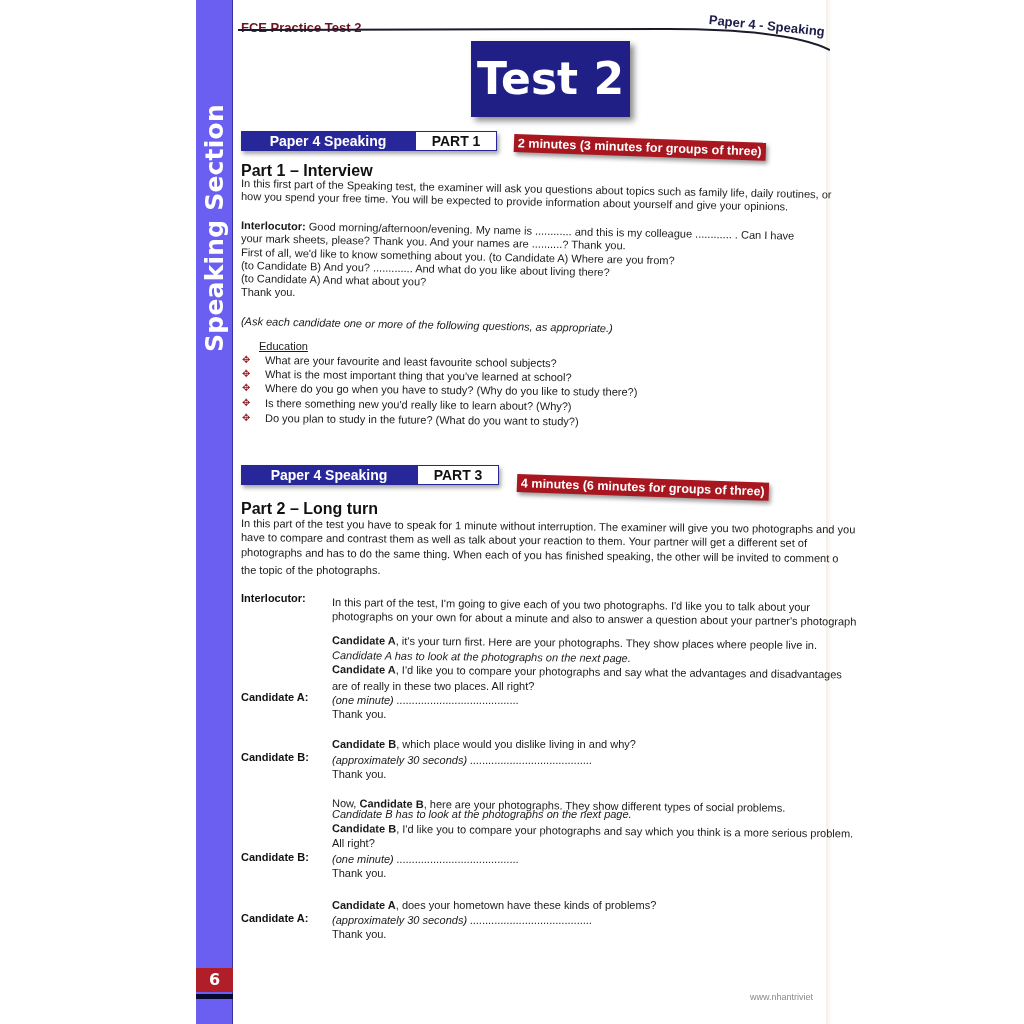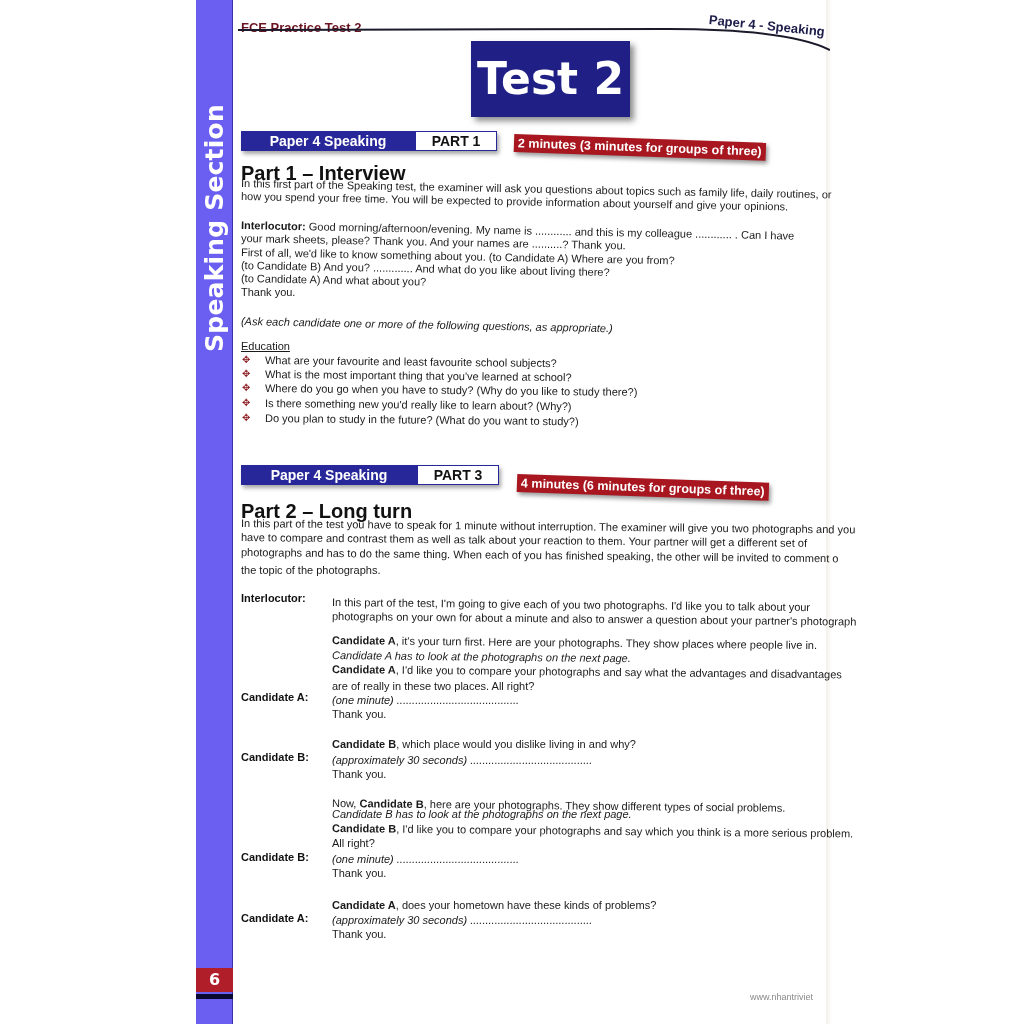--- a/index.html
+++ b/index.html
@@ -58,21 +58,21 @@
   .section-bar .part {
     width: 82px; background: #fff; color: #111; font-weight: bold; font-size: 14px;
     border: 1.5px solid #27279a; display: flex; align-items: center; justify-content: center; box-sizing: border-box;
   }
   .time-badge {
     position: absolute; background: #a8161f; color: #ffffff; font-weight: bold; font-size: 12.5px;
     padding: 2px 4px; white-space: nowrap; box-shadow: 2px 3px 4px rgba(0,0,0,0.4);
     transform: rotate(2deg); transform-origin: left center;
   }
   .txt { position: absolute; font-size: 11px; line-height: 13px; white-space: nowrap; color: #1a1a1a; }
-  .h2 { position: absolute; font-size: 20px; font-weight: bold; color: #111; white-space: nowrap; }
+  .h2 { position: absolute; font-size: 16px; font-weight: bold; color: #111; white-space: nowrap; }
   .tilt { transform: rotate(1.1deg); transform-origin: left center; }
   .tilt2 { transform: rotate(0.6deg); transform-origin: left center; }
   b { font-weight: bold; }
   .u { text-decoration: underline; }
   .bullet { color: #8c1a1f; font-size: 10px; position: absolute; }
   .speaker { position: absolute; left: 241px; font-size: 11px; font-weight: bold; color: #111; white-space: nowrap; }
   .footer-url { position: absolute; left: 750px; top: 992px; font-size: 9px; color: #8a8a8a; }
 </style>
 </head>
 <body>
@@ -107,21 +107,21 @@
   <b>Interlocutor:</b><span> Good morning/afternoon/evening. My name is ............ and this is my colleague ............ . Can I have</span>
 </div>
 <div class="txt tilt" style="left:241px; top:232px;">your mark sheets, please? Thank you. And your names are ..........? Thank you.</div>
 <div class="txt tilt" style="left:241px; top:246px;">First of all, we'd like to know something about you. (to Candidate A) Where are you from?</div>
 <div class="txt tilt" style="left:241px; top:259px;">(to Candidate B) And you? ............. And what do you like about living there?</div>
 <div class="txt tilt" style="left:241px; top:272px;">(to Candidate A) And what about you?</div>
 <div class="txt" style="left:241px; top:286px;">Thank you.</div>
 
 <div class="txt tilt" style="left:241px; top:315px; font-style:italic;">(Ask each candidate one or more of the following questions, as appropriate.)</div>
 
-<div class="txt u" style="left:241px; top:340px;">Education</div>
+<div class="txt u" style="left:259px; top:340px;">Education</div>
 <span class="bullet" style="left:242px; top:354px;">✥</span>
 <div class="txt tilt2" style="left:265px; top:354px;">What are your favourite and least favourite school subjects?</div>
 <span class="bullet" style="left:242px; top:368px;">✥</span>
 <div class="txt tilt2" style="left:265px; top:368px;">What is the most important thing that you've learned at school?</div>
 <span class="bullet" style="left:242px; top:382px;">✥</span>
 <div class="txt tilt2" style="left:265px; top:382px;">Where do you go when you have to study?    (Why do you like to study there?)</div>
 <span class="bullet" style="left:242px; top:397px;">✥</span>
 <div class="txt tilt2" style="left:265px; top:397px;">Is there something new you'd really like to learn about?    (Why?)</div>
 <span class="bullet" style="left:242px; top:412px;">✥</span>
 <div class="txt tilt2" style="left:265px; top:412px;">Do you plan to study in the future?    (What do you want to study?)</div>

